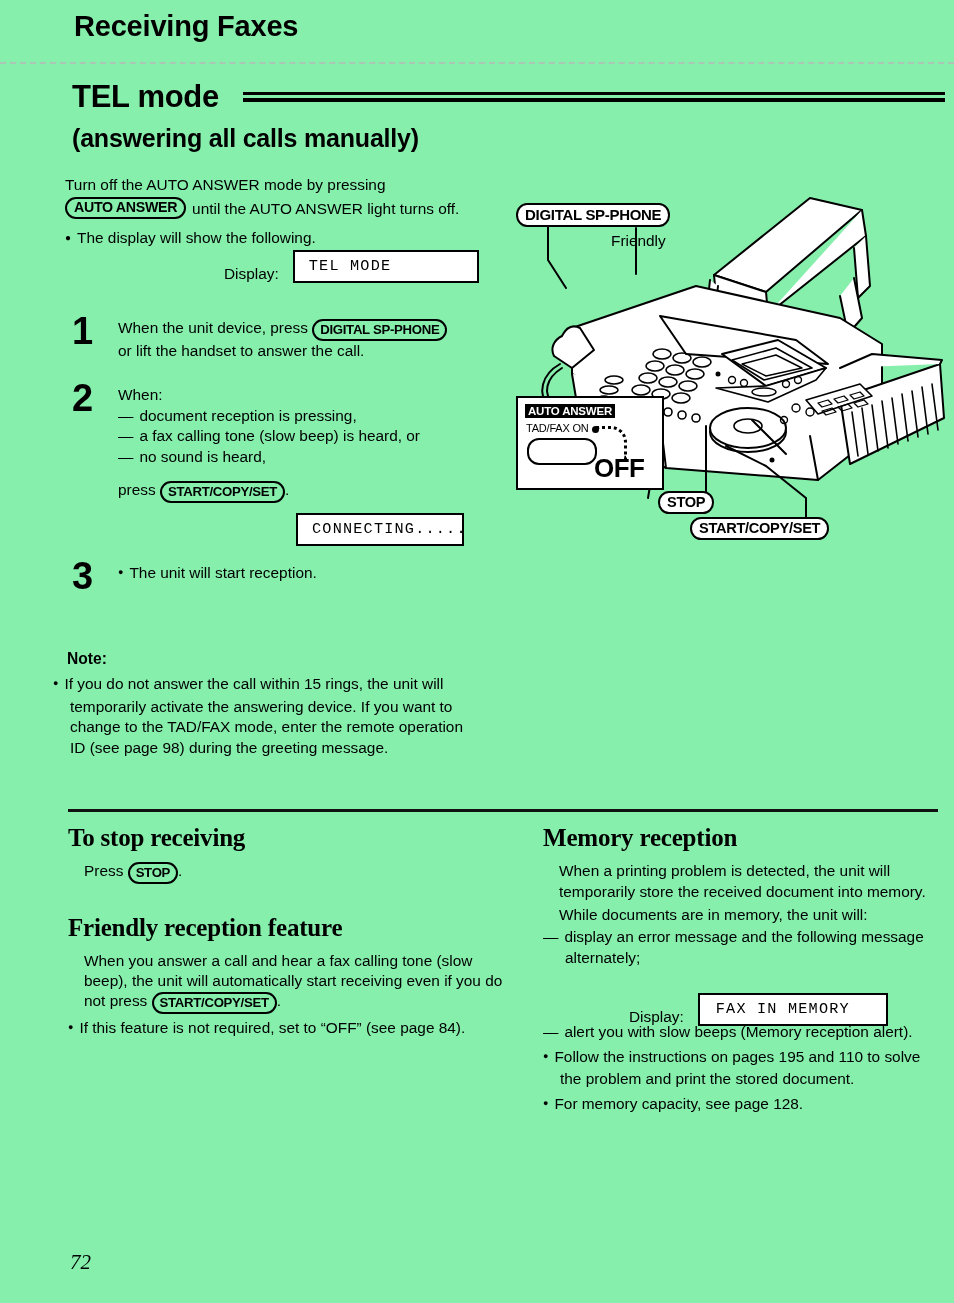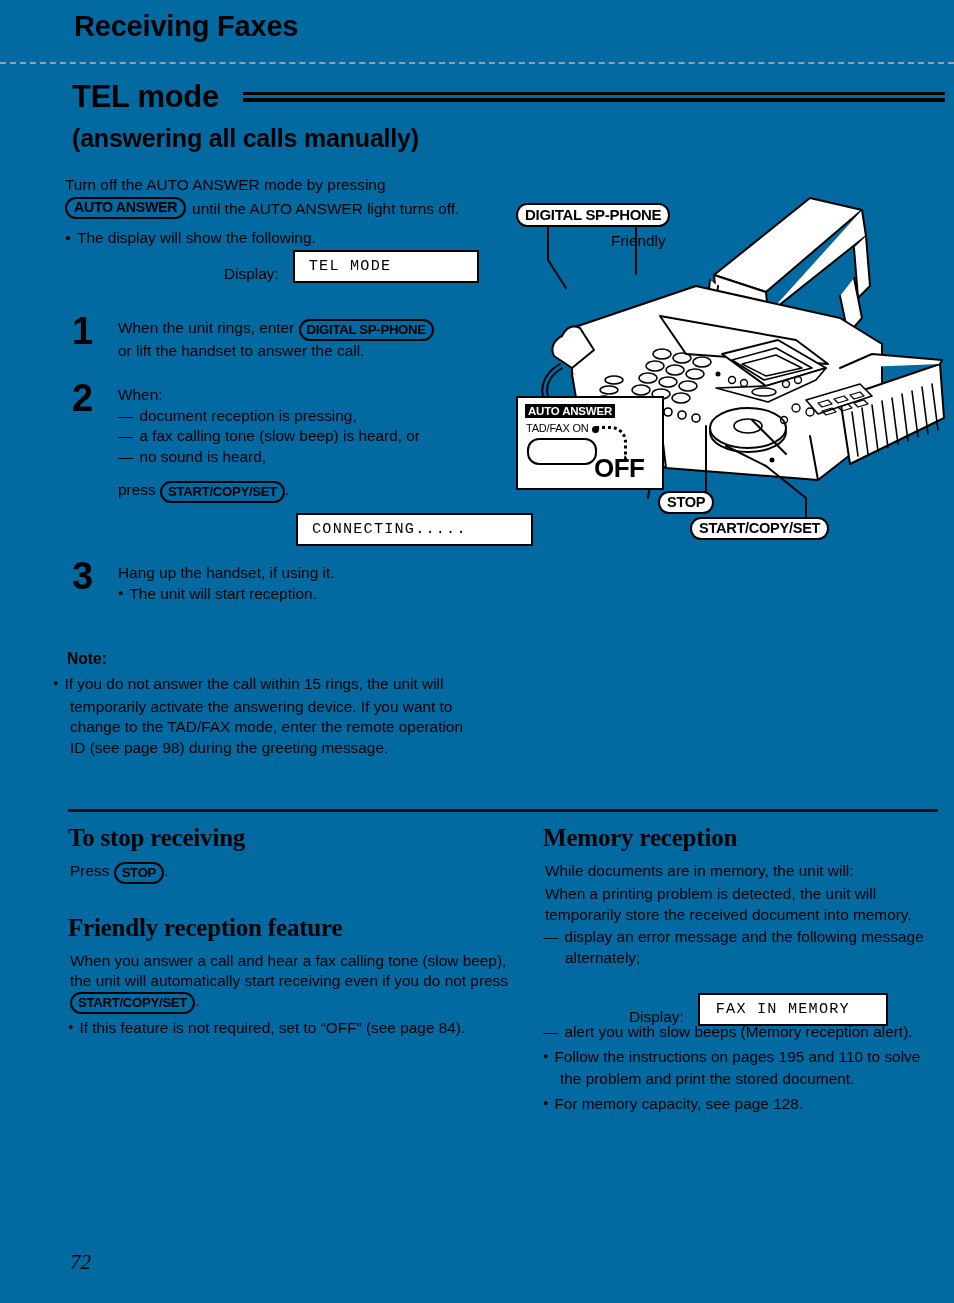--- a/index.html
+++ b/index.html
@@ -11,21 +11,21 @@
     width: 954px;
     height: 1303px;
     position: relative;
     font-family: "Liberation Sans", sans-serif;
     color: #000000;
     overflow: hidden;
   }
   .page {
     position: absolute;
     inset: 0;
-    background: #0369a1;
+    background: #86efac;
   }
 
   
   .chapter-title {
     position: absolute;
     left: 74px;
     top: 10px;
     font-size: 29px;
     font-weight: bold;
     letter-spacing: -0.2px;
@@ -130,21 +130,21 @@
     letter-spacing: 1.2px;
     padding: 5px 10px 6px 14px;
     background: #fff;
     box-sizing: border-box;
   }
 
   #display-tel   { left: 224px; top: 250px; }
   #display-tel .disp-box { width: 186px; }
 
   #display-connecting { left: 296px; top: 513px; }
-  #display-connecting .disp-box { width: 237px; }
+  #display-connecting .disp-box { width: 168px; }
 
   
   .step {
     position: absolute;
     left: 72px;
     width: 450px;
   }
   .step .num {
     position: absolute;
     left: 0;
@@ -229,21 +229,21 @@
     font-weight: bold;
     font-size: 25px;
     letter-spacing: -0.2px;
     margin: 0 0 9px 0;
   }
   .serif-h.second { margin-top: 30px; }
 
   .para {
     font-size: 15.4px;
     line-height: 20.8px;
-    margin: 0 0 2px 2px;
+    margin: 0 0 2px 16px;
   }
   .para.tight { line-height: 20.2px; }
 
   .hang-bullet {
     font-size: 15.4px;
     line-height: 20.5px;
     padding-left: 17px;
     text-indent: -17px;
     margin-top: 4px;
   }
@@ -402,21 +402,21 @@
   </div>
 
   <div class="disp-row" id="display-tel">
     <span class="disp-label">Display:</span>
     <span class="disp-box">TEL MODE</span>
   </div>
 
   <div class="step" id="step-1">
     <div class="num">1</div>
     <div class="body">
-      <span>When the unit rings, enter</span>
+      <span>When the unit device, press</span>
       <span class="key sm">DIGITAL SP-PHONE</span><br>
       <span>or lift the handset to answer the call.</span>
     </div>
   </div>
 
   <div class="step" id="step-2">
     <div class="num">2</div>
     <div class="body">
       <div>When:</div>
       <span class="dash-item">document reception is pressing,</span>
@@ -429,21 +429,20 @@
     </div>
   </div>
 
   <div class="disp-row" id="display-connecting">
     <span class="disp-box">CONNECTING.....</span>
   </div>
 
   <div class="step" id="step-3">
     <div class="num">3</div>
     <div class="body">
-      <div>Hang up the handset, if using it.</div>
       <div class="sub-bullet">The unit will start reception.</div>
     </div>
   </div>
 
   <div class="note-head">Note:</div>
   <div class="note-body">
     <div class="hang">If you do not answer the call within 15 rings, the unit will temporarily activate the answering device. If you want to change to the TAD/FAX mode, enter the remote operation ID (see page 98) during the greeting message.</div>
   </div>
 
   <div class="illus">
@@ -586,22 +585,22 @@
     <div class="serif-h second">Friendly reception feature</div>
     <div class="para tight">
       <span>When you answer a call and hear a fax calling tone (slow beep), the unit will automatically start receiving even if you do not press</span>
       <span class="key sm">START/COPY/SET</span><span>.</span>
     </div>
     <div class="hang-bullet">If this feature is not required, set to “OFF” (see page 84).</div>
   </div>
 
   <div class="col" id="col-right">
     <div class="serif-h">Memory reception</div>
+    <div class="para">When a printing problem is detected, the unit will temporarily store the received document into memory.</div>
     <div class="para">While documents are in memory, the unit will:</div>
-    <div class="para">When a printing problem is detected, the unit will temporarily store the received document into memory.</div>
     <div class="hang-dash">display an error message and the following message alternately;</div>
     <div style="height:52px"></div>
     <div class="hang-dash">alert you with slow beeps (Memory reception alert).</div>
     <div class="hang-bullet">Follow the instructions on pages 195 and 110 to solve the problem and print the stored document.</div>
     <div class="hang-bullet">For memory capacity, see page 128.</div>
   </div>
 
   <div class="disp-row" id="display-memory">
     <span class="disp-label">Display:</span>
     <span class="disp-box">FAX IN MEMORY</span>

